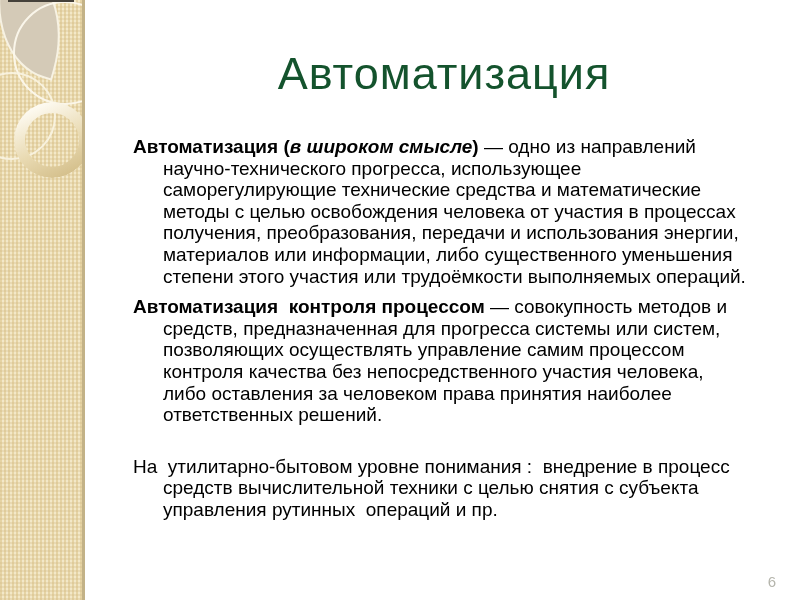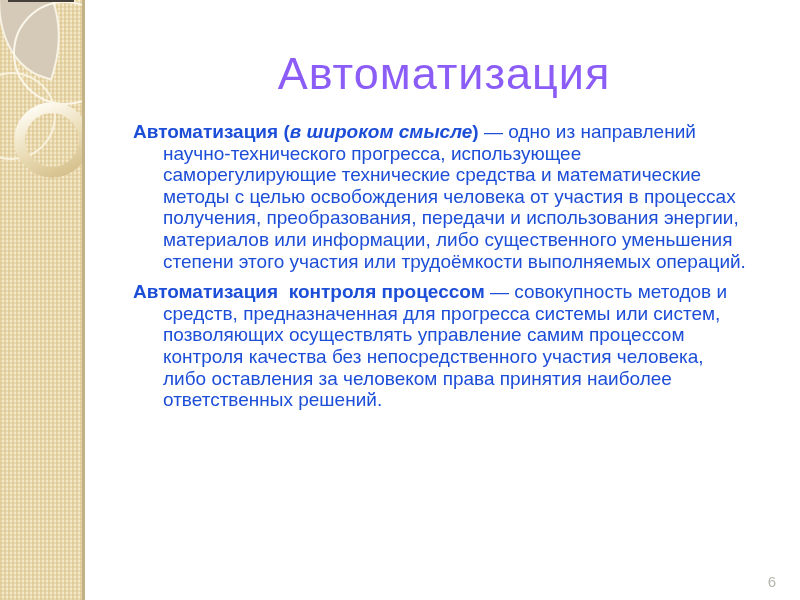--- a/index.html
+++ b/index.html
@@ -69,27 +69,27 @@
     position: absolute;
     left: 88px; top: 0;
     width: 712px; height: 600px;
   }
   .title {
     margin-top: 48px;
     text-align: center;
     font-size: 45px;
     font-weight: 400;
     letter-spacing: 1px;
-    color: #8b5cf6;
+    color: #14532d;
   }
   .body-text {
-    margin-top: 21px;
+    margin-top: 36px;
     padding-left: 45px;
     width: 660px;
-    color: #1d4ed8;
+    color: #000000;
     font-size: 19px;
     line-height: 21.6px;
   }
   .para {
     width: 615px;
     padding-left: 30px;
     text-indent: -30px;
     margin-bottom: 9px;
     white-space: pre-wrap;
   }
@@ -119,18 +119,19 @@
   <div class="content">
 
     <h1 class="title">Автоматизация</h1>
 
     <div class="body-text">
 
       <p class="para"><span class="seg-bold">Автоматизация (</span><span class="seg-bold-italic">в широком смысле</span><span class="seg-bold">)</span><span> — одно из направлений научно-технического прогресса, использующее саморегулирующие технические средства и математические методы с целью освобождения человека от участия в процессах получения, преобразования, передачи и использования энергии, материалов или информации, либо существенного уменьшения степени этого участия или трудоёмкости выполняемых операций.</span></p>
 
       <p class="para"><span class="seg-bold">Автоматизация  контроля процессом</span><span> — совокупность методов и средств, предназначенная для прогресса системы или систем, позволяющих осуществлять управление самим процессом контроля качества без непосредственного участия человека, либо оставления за человеком права принятия наиболее ответственных решений.</span></p>
 
+      <p class="para para-spaced"><span>На  утилитарно-бытовом уровне понимания :  внедрение в процесс средств вычислительной техники с целью снятия с субъекта управления рутинных  операций и пр.</span></p>
 
     </div>
   </div>
 
   <div class="page-number">6</div>
 </div>
 
 </body></html>

